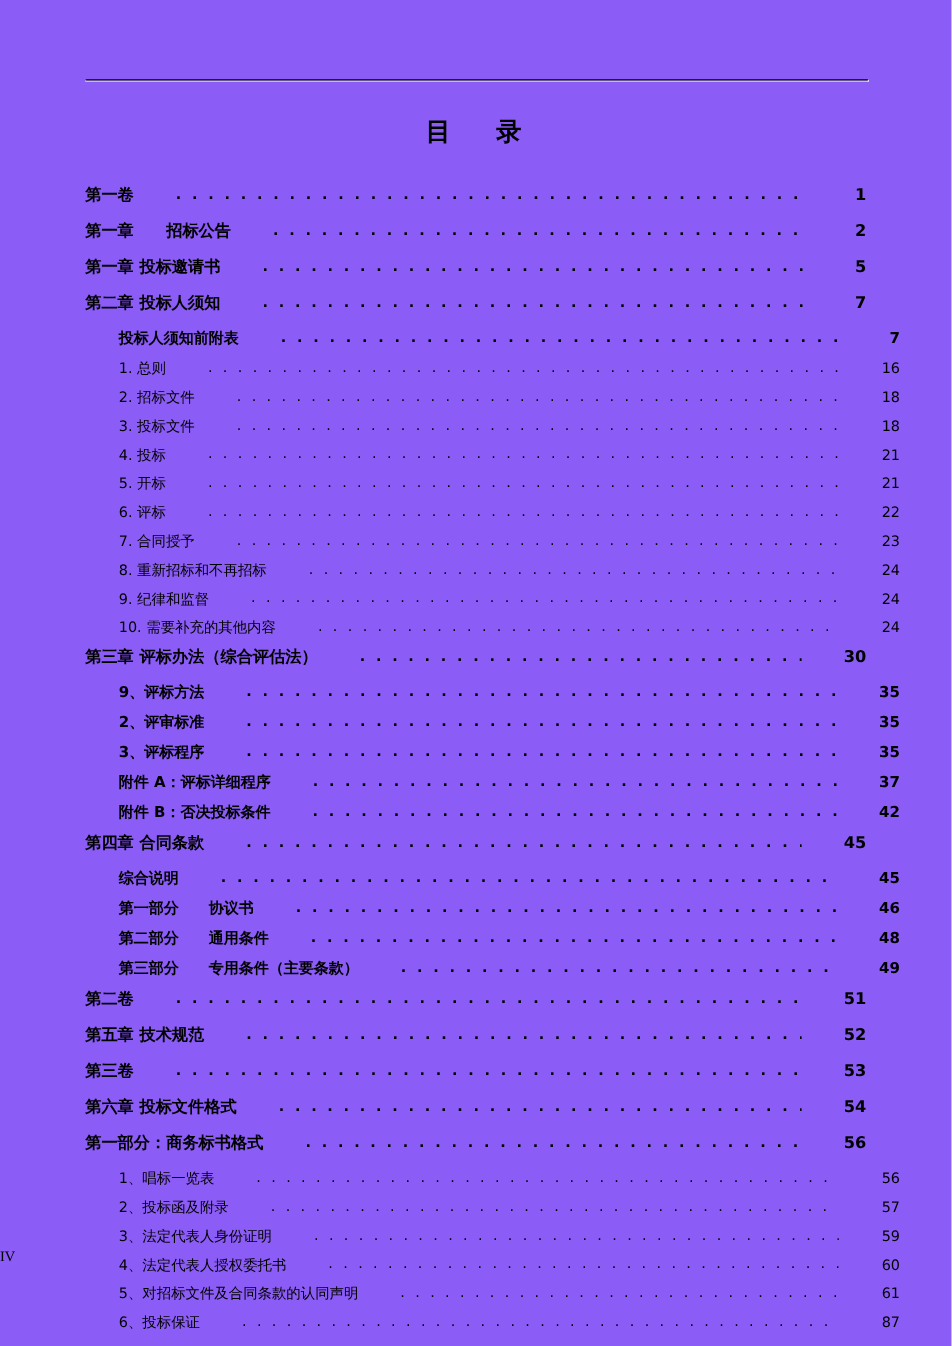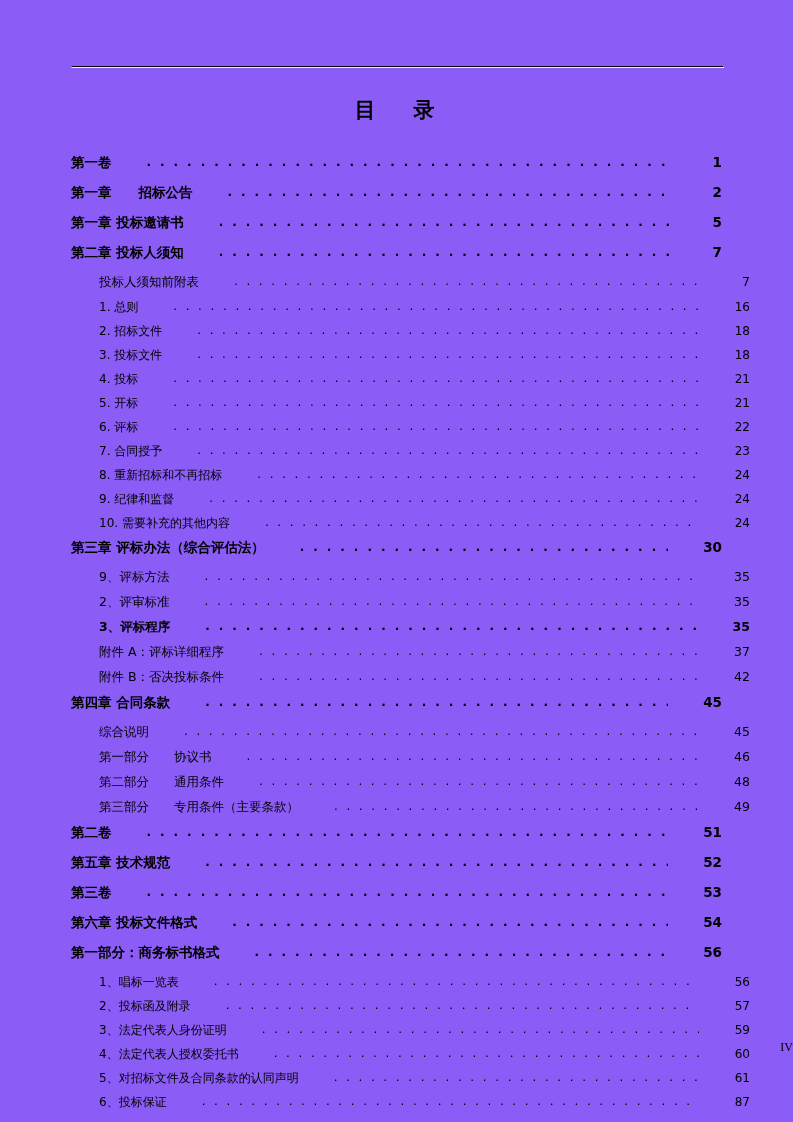--- a/index.html
+++ b/index.html
@@ -73,21 +73,21 @@
   }
   
   .lvl-0 {
     font-size: 13.5px;
     font-weight: bold;
     margin: 0 0 12px 0;
   }
   .lvl-0 .toc-page { font-weight: bold; }
   .lvl-1 {
     font-size: 12.5px;
-    font-weight: normal;
+    font-weight: bold;
     margin: 0 0 8px 0;
     padding-left: 28px;
   }
   .lvl-1b {
     font-size: 12.5px;
     font-weight: bold;
     margin: 0 0 8px 0;
     padding-left: 28px;
     justify-content: space-between;
   }
@@ -95,21 +95,21 @@
     font-size: 12px;
     font-weight: normal;
     margin: 0 0 7px 0;
     padding-left: 28px;
   }
   .footer {
     position: absolute;
     left: 0;
     right: 0;
     top: 1040px;
-    text-align: right;
+    text-align: left;
     font-size: 12px;
     font-family: "Liberation Serif", serif;
   }
 </style>
 </head>
 <body>
 
 <div class="page">
   <div class="content">
 

